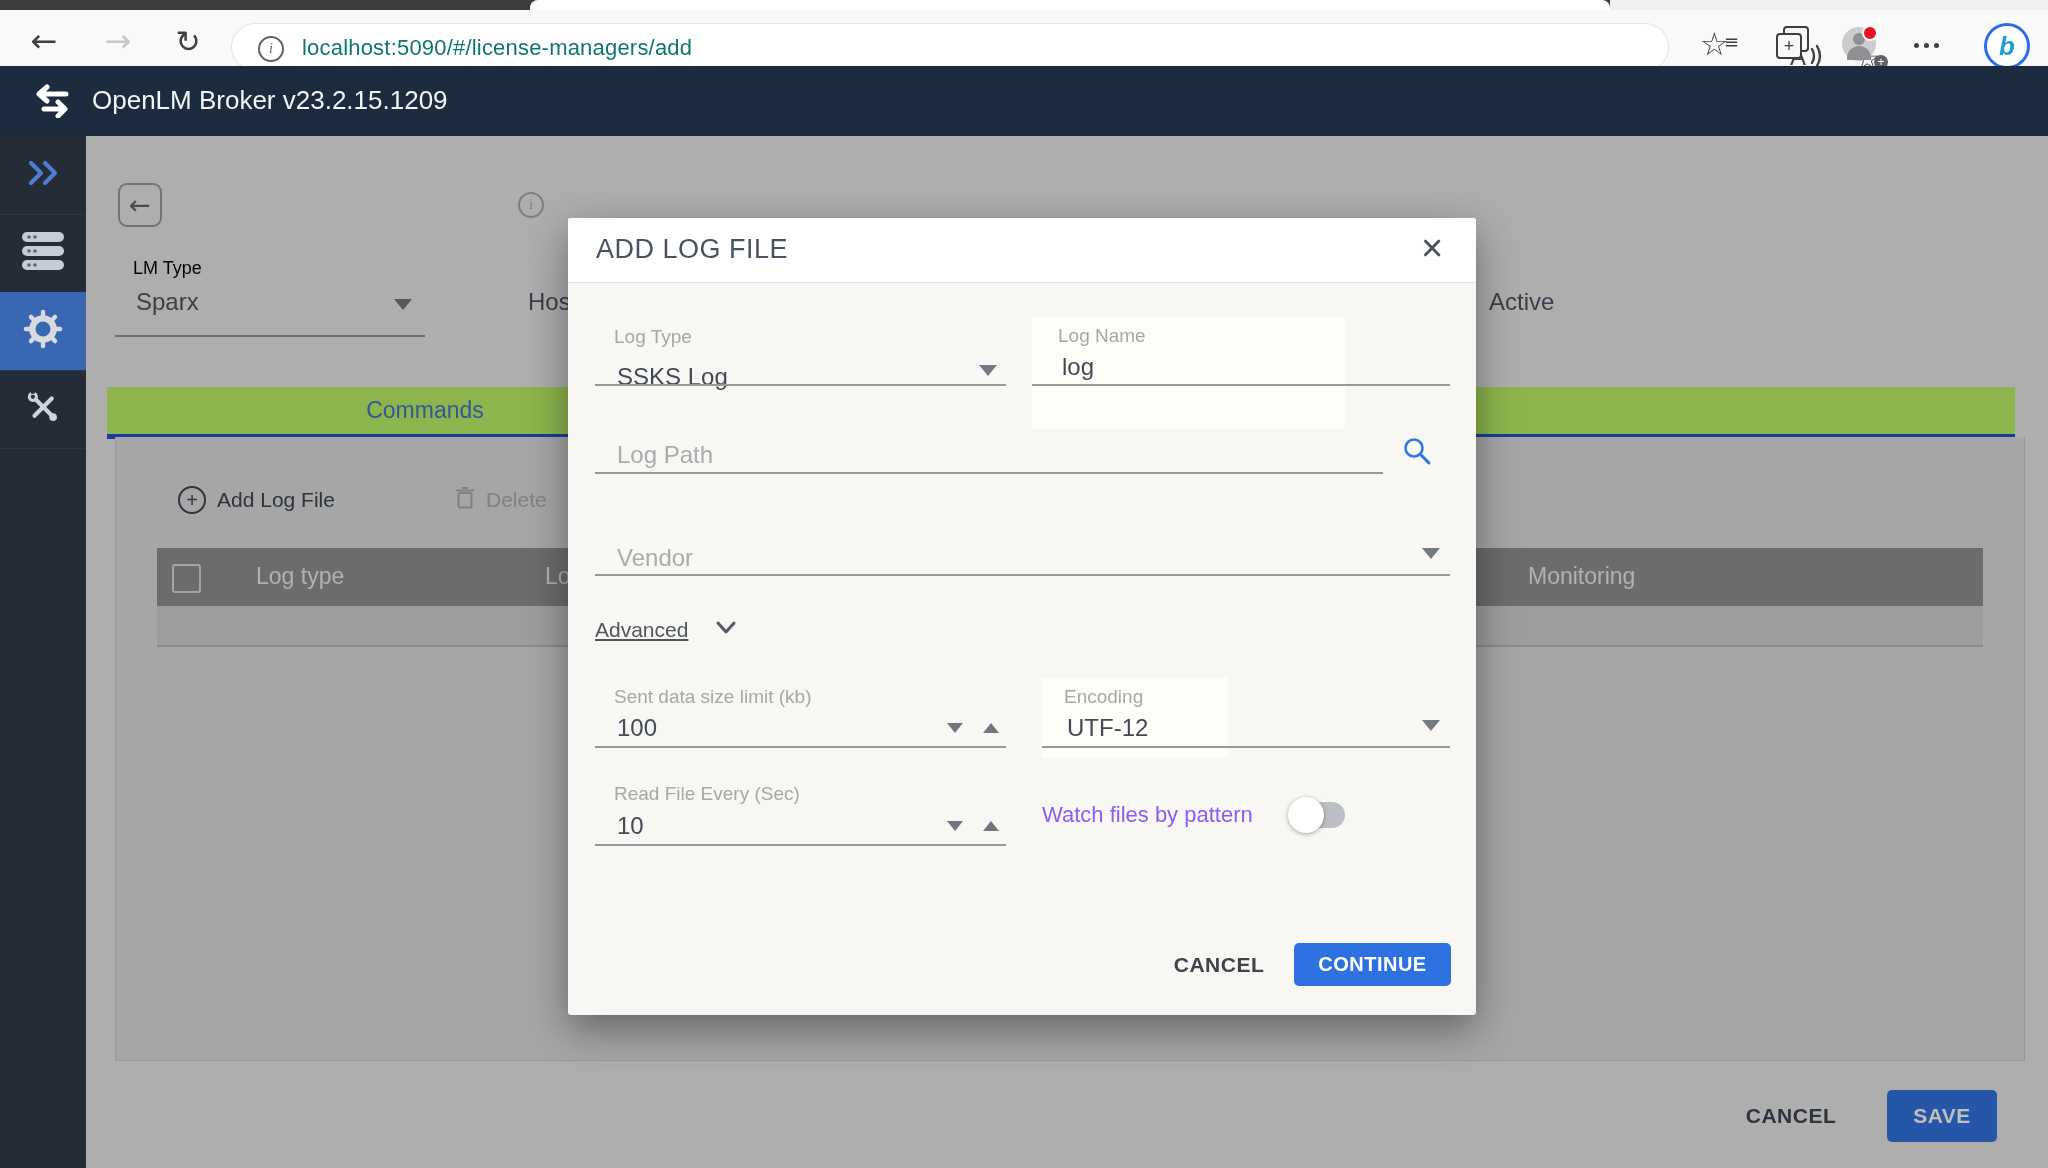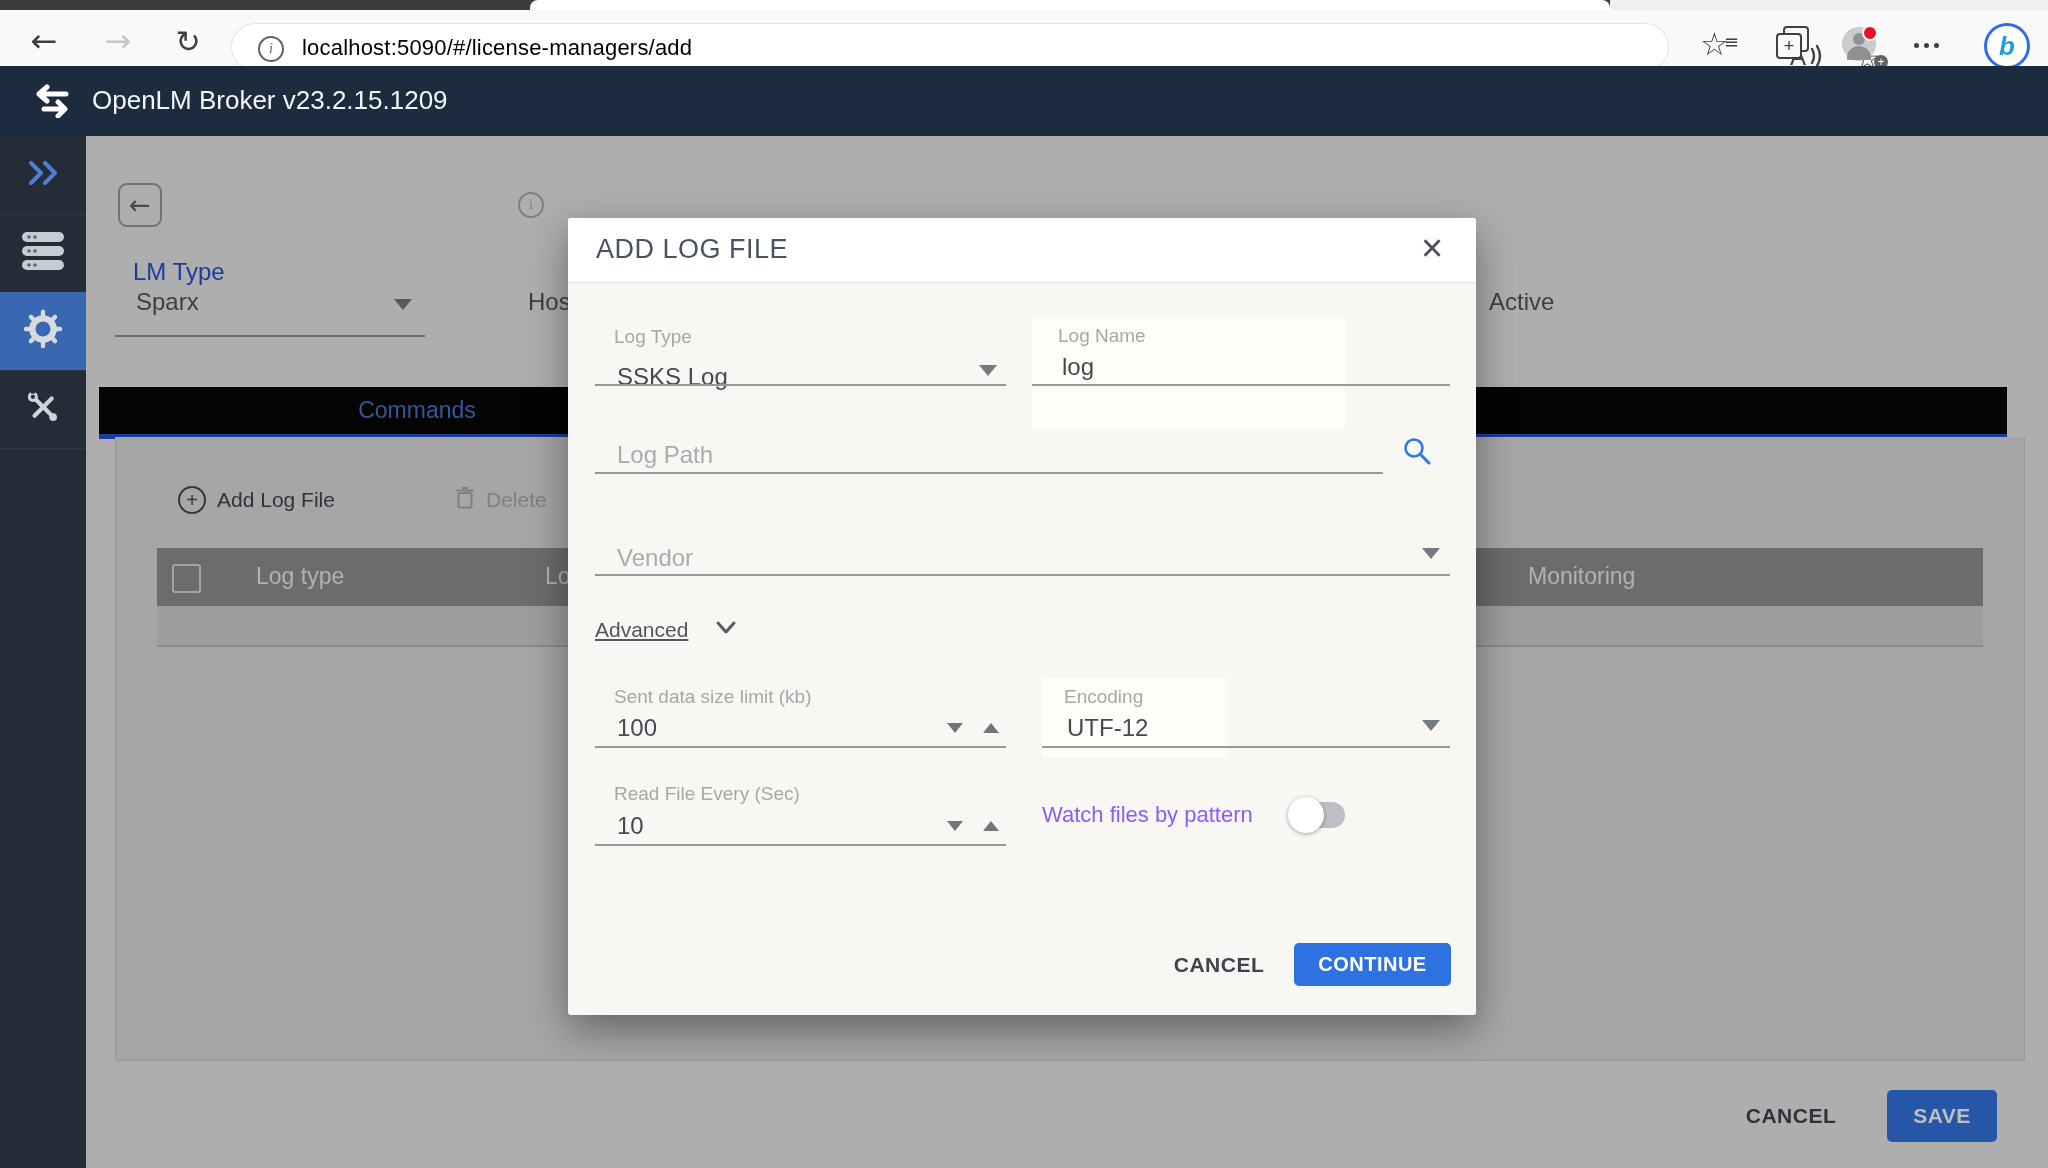--- a/index.html
+++ b/index.html
@@ -13,21 +13,21 @@
   #tabstrip .activetab{left:530px;top:0;width:1080px;height:10px;background:#ffffff;border-radius:8px 8px 0 0;}
   #tabstrip .rest{left:1610px;top:0;width:438px;height:10px;background:#efefef;}
   #toolbar{left:0;top:10px;width:2048px;height:56px;background:#f9f9f9;border-bottom:1px solid #e2e2e2;}
   .navbtn{top:22px;width:44px;height:34px;display:flex;align-items:center;justify-content:center;font-size:32px;color:#3c4043;}
   #btn-back{left:22px;top:14px;}
   #btn-fwd{left:96px;top:14px;color:#c5c8cb;}
   #btn-refresh{left:166px;top:14px;font-size:30px;}
   #urlbar{left:232px;top:14px;width:1436px;height:46px;background:#ffffff;border-radius:23px;box-shadow:0 0 0 1px #e4e4e4;}
   #siteinfo{left:26px;top:12px;width:22px;height:22px;border:2px solid #5f6368;border-radius:50%;color:#5f6368;
             font-size:14px;display:flex;align-items:center;justify-content:center;font-style:italic;font-family:"Liberation Serif",serif;}
-  #urltext{left:70px;top:11px;font-size:22px;color:#000000;letter-spacing:0.2px;}
+  #urltext{left:70px;top:11px;font-size:22px;color:#0f766e;letter-spacing:0.2px;}
   .chromeicon{top:22px;font-size:26px;color:#444;}
   #readaloud{left:1556px;top:17px;}
   #addfav{left:1622px;top:17px;font-size:30px;color:#3c4043;}
   #favbar{left:1700px;top:15px;font-size:32px;color:#3c4043;}
   #collections{left:1776px;top:22px;}
   .collbox{width:22px;height:22px;border:2.4px solid #3c4043;border-radius:4px;background:#f9f9f9;}
   #collections .b2{position:absolute;left:7px;top:-6px;}
   #collections .b1{position:absolute;left:0;top:1px;display:flex;align-items:center;justify-content:center;font-size:18px;color:#3c4043;}
   #avatar{left:1842px;top:17px;width:34px;height:34px;border-radius:50%;background:#cbccce;}
   #avatar .head{position:absolute;left:11px;top:6px;width:12px;height:12px;border-radius:50%;background:#8e9094;}
@@ -52,31 +52,31 @@
   #side-settings{top:156px;background:#3a67b2;}
   #side-tools{top:234px;}
 
   
   #content{left:86px;top:136px;width:1962px;height:1032px;background:#e9e9e9;}
   #backbtn{left:32px;top:47px;width:40px;height:40px;border:2px solid #959aa0;border-radius:9px;color:#5b6268;
            font-size:26px;display:flex;align-items:center;justify-content:center;background:transparent;}
   #pagetitle{left:92px;top:50px;font-size:29px;color:#4a5568;letter-spacing:1px;}
   #pageinfo{left:432px;top:56px;width:22px;height:22px;border:2px solid #a9a9a9;border-radius:50%;color:#a9a9a9;
             font-size:14px;display:flex;align-items:center;justify-content:center;font-family:"Liberation Serif",serif;}
-  .fldlabel{font-size:24px;color:#1d4ed8;}
+  .fldlabel{font-size:18px;color:#000000;}
   .fldvalue{font-size:24px;color:#4a525e;}
   #lmtype-label{left:47px;top:122px;}
   #lmtype-value{left:50px;top:152px;}
   .caret{width:0;height:0;border-left:9px solid transparent;border-right:9px solid transparent;border-top:11px solid #6f767e;}
   #lmtype-caret{left:308px;top:163px;}
   #lmtype-line{left:29px;top:199px;width:310px;height:2px;background:#8f9499;}
   #hostname{left:442px;top:152px;}
   #activelbl{left:1403px;top:152px;}
 
-  #tabbar{left:13px;top:251px;width:1908px;height:47px;background:#000000;border-bottom:5px solid #1d4ed8;}
+  #tabbar{left:21px;top:251px;width:1908px;height:47px;background:#bef264;border-bottom:5px solid #1d4ed8;}
   .tab{top:0;height:47px;display:flex;align-items:center;justify-content:center;font-size:23px;}
   #tab-commands{left:0;width:636px;color:#3f74c9;}
   #tab-logfiles{left:1272px;width:636px;background:#4a7fd0;color:#e8edf5;}
 
   #panel{left:29px;top:301px;width:1908px;height:623px;background:#dedede;border:1px solid #cccccc;border-top:none;}
   #addlog{left:92px;top:350px;display:flex;align-items:center;gap:11px;}
   #addlog .plus{width:24px;height:24px;border:2px solid #3e4652;border-radius:50%;color:#3e4652;font-size:20px;
                 display:flex;align-items:center;justify-content:center;line-height:1;}
   #addlog .lbl{font-size:21px;color:#3a424e;}
   #delbtn{left:368px;top:350px;display:flex;align-items:center;gap:10px;}

